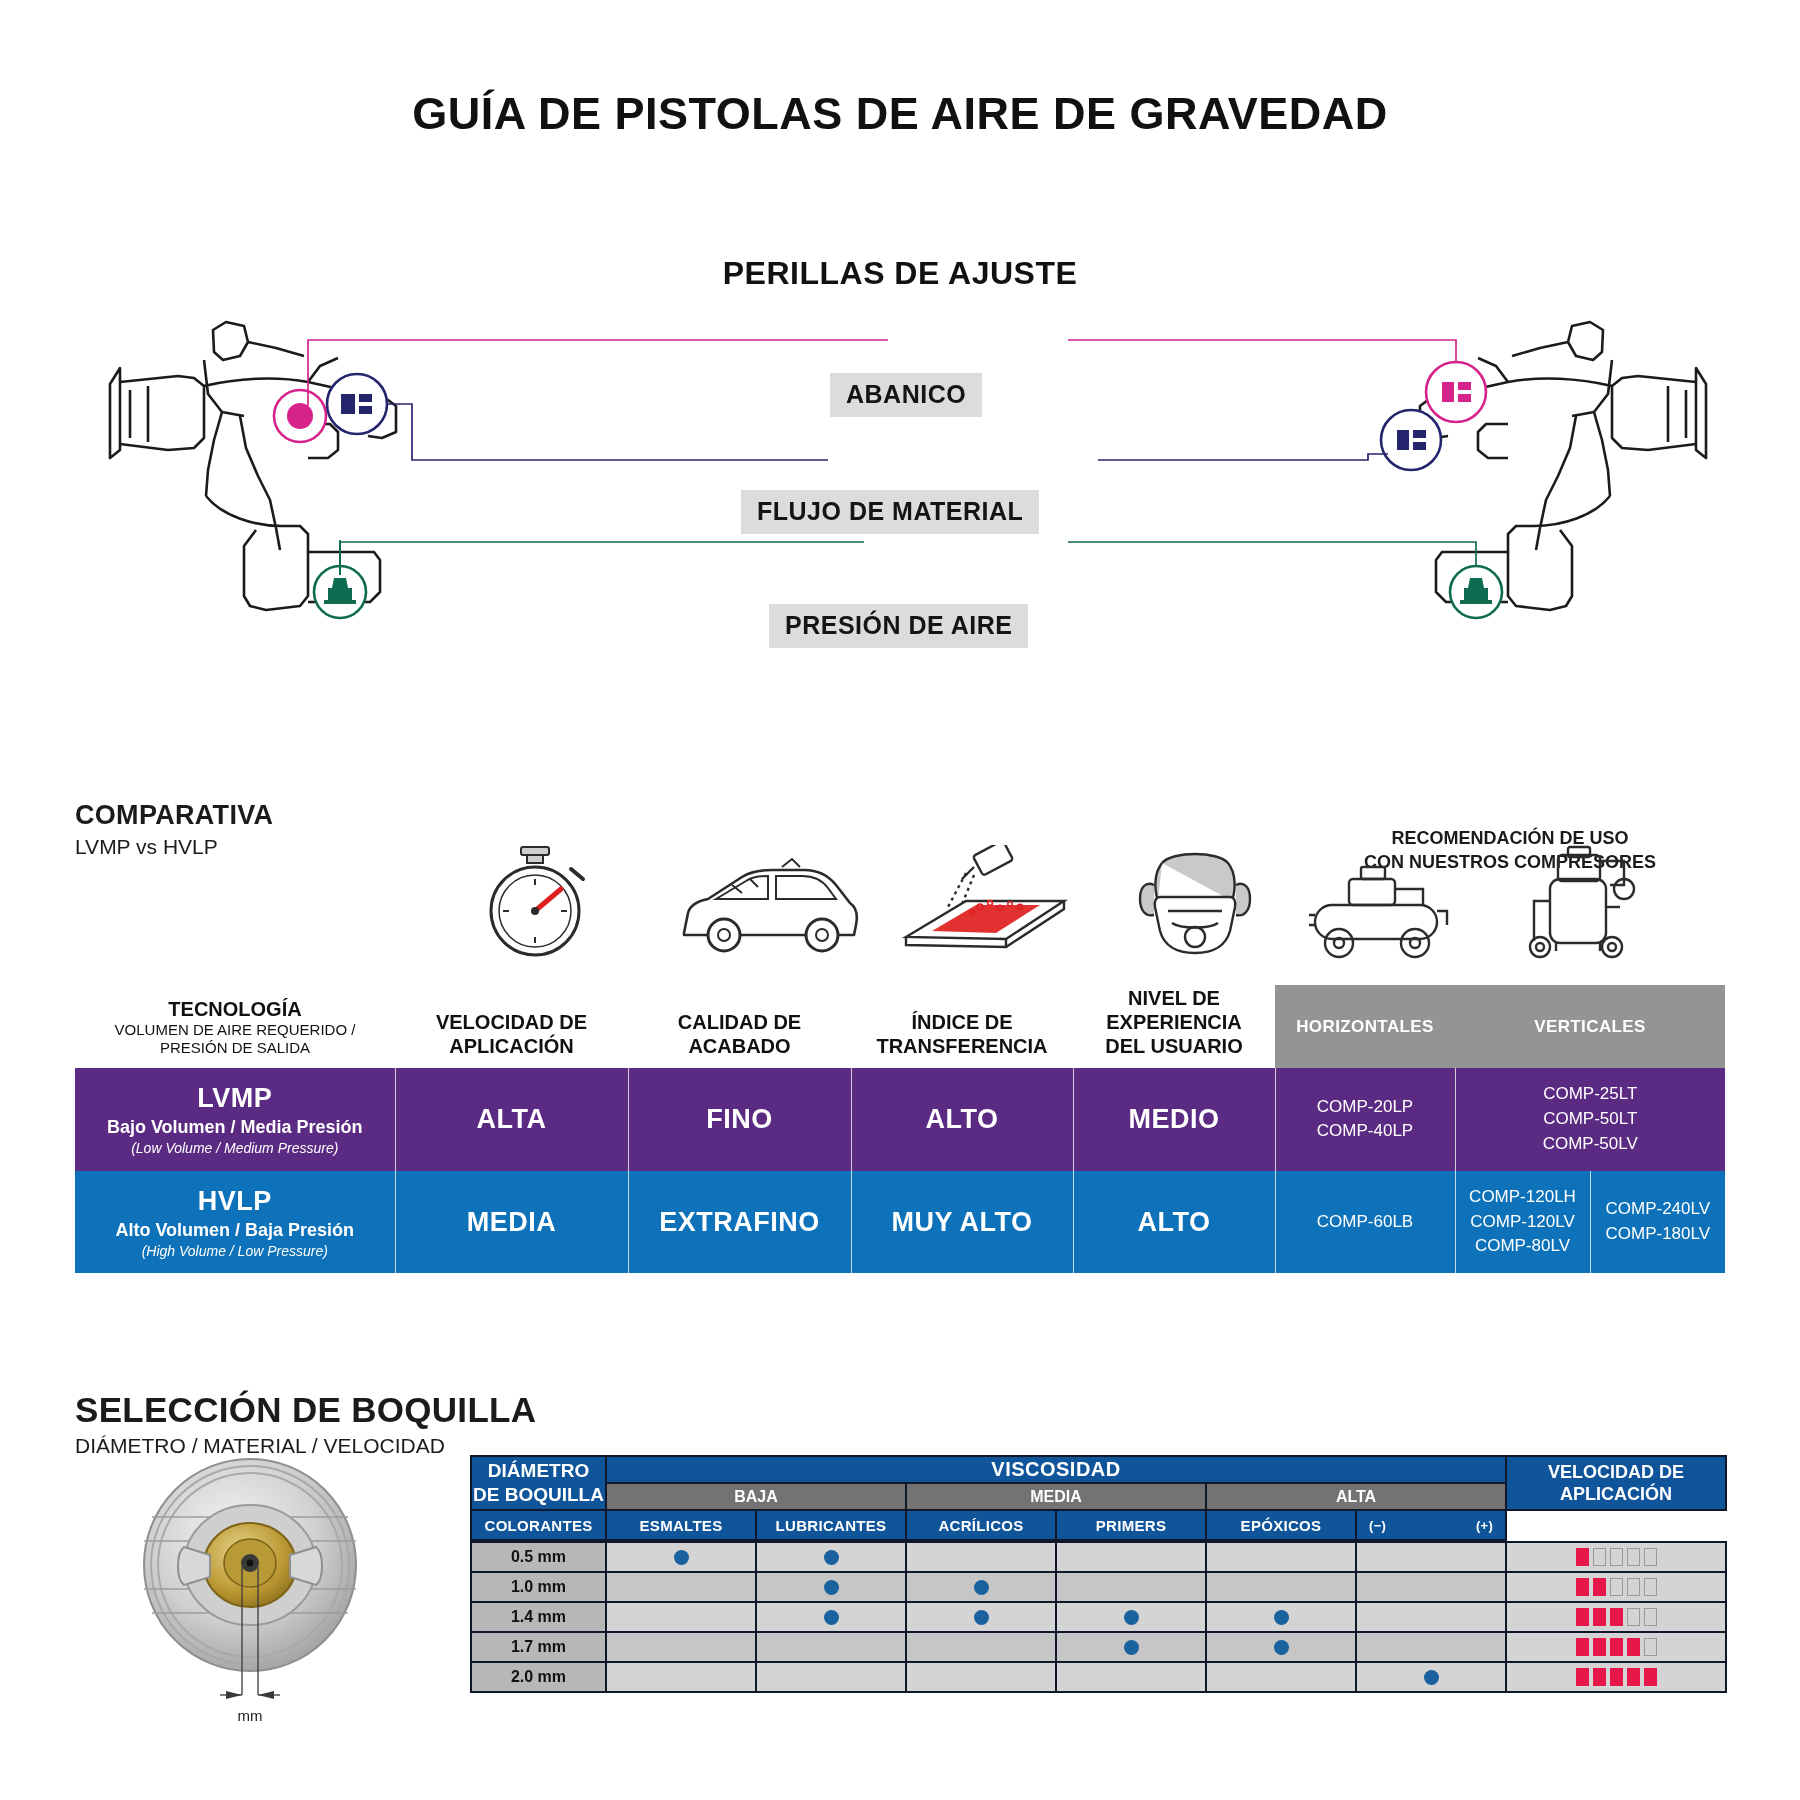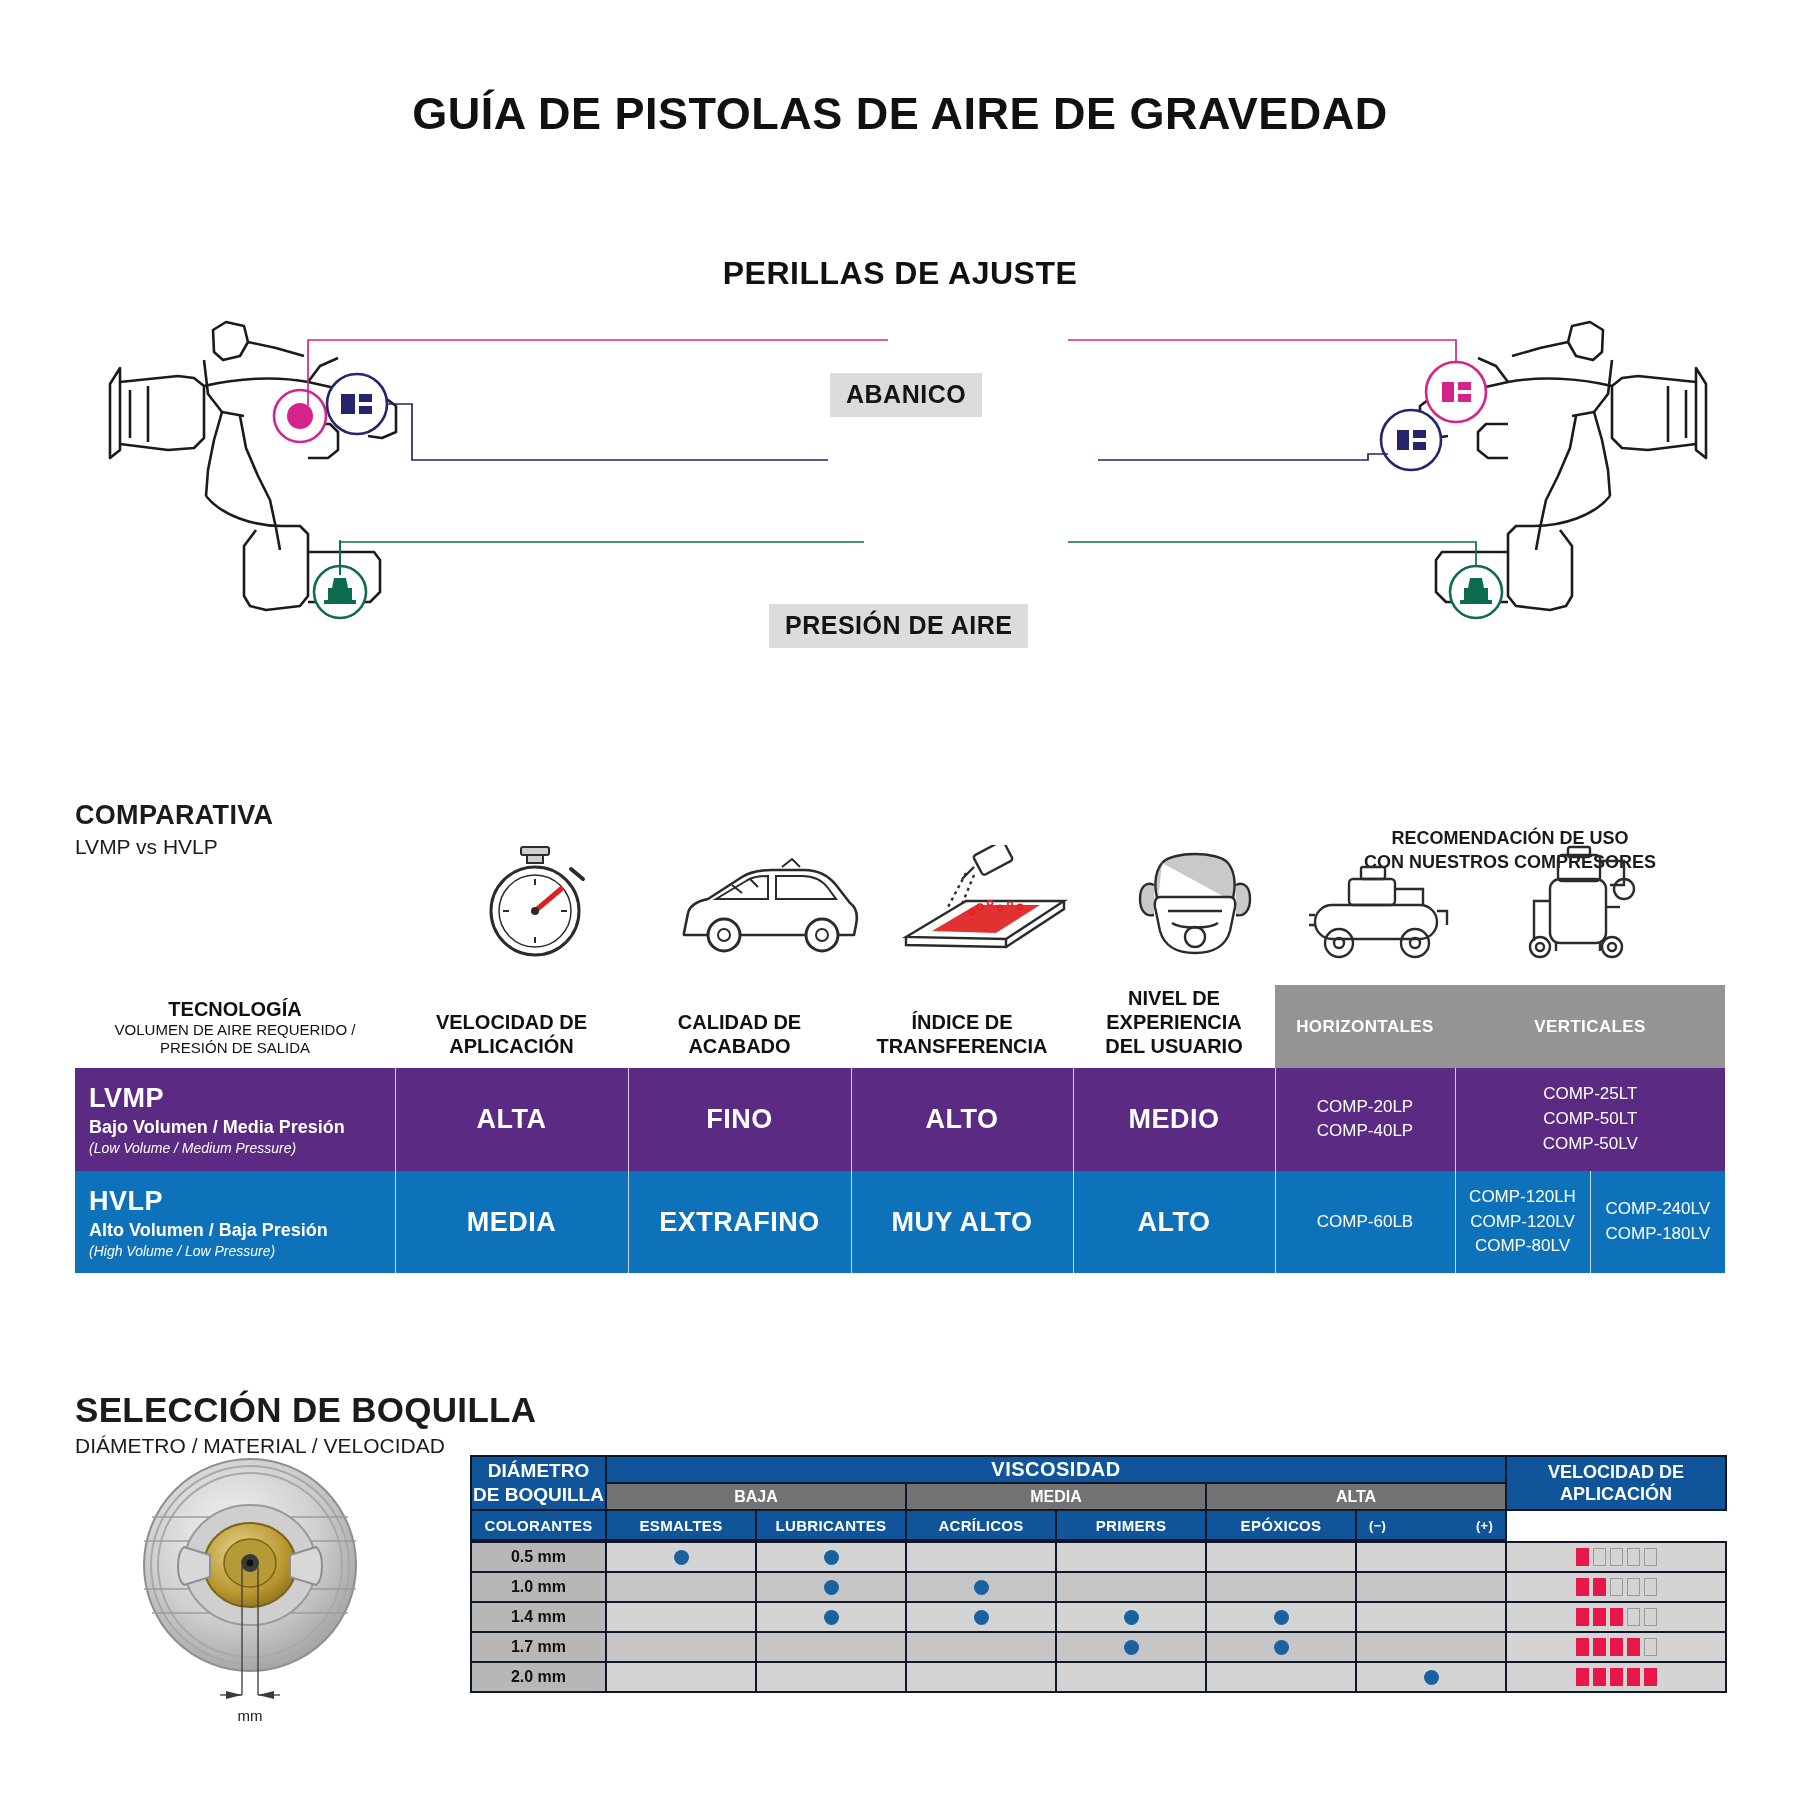--- a/index.html
+++ b/index.html
@@ -77,21 +77,21 @@
     vertical-align:bottom; padding-bottom:10px; text-align:center;
     font-weight:bold; font-size:20px; line-height:1.2; color:#111;
   }
   table.cmp th.colhead .small { font-weight:normal; font-size:15px; line-height:1.25; }
   th.gray {
     background:#949494; color:#fff; font-size:17px; font-weight:bold;
     letter-spacing:0.4px; text-align:center; height:36px; vertical-align:middle;
   }
   .row-lvmp td { background:#5b2a82; color:#fff; }
   .row-hvlp td { background:#0d72b9; color:#fff; }
-  td.techcell { padding:13px 14px; line-height:1.3; }
+  td.techcell { text-align:center; padding:13px 22px; line-height:1.3; }
   td.techcell .big { font-size:27px; font-weight:bold; letter-spacing:0.5px; }
   td.techcell .m   { font-size:18px; font-weight:bold; }
   td.techcell .s   { font-size:14px; font-style:italic; }
   td.val { text-align:center; font-size:27px; font-weight:bold; letter-spacing:0.5px; }
   td.model { text-align:center; font-size:17px; line-height:1.45; }
   .vsep { border-left:1px solid rgba(255,255,255,0.75); }
 
   
   .boq-head { position:absolute; top:1390px; left:75px; }
   .boq-head .t1 { font-size:35px; font-weight:bold; letter-spacing:0.3px;text-align:center; }
@@ -258,20 +258,21 @@
         <path d="M332,246 L332,254" stroke="#0e6b4f"></path>
         <path d="M332,246 L332,250" stroke="#0e6b4f"></path>
       </g>
       <g fill="none" stroke="#0e6b4f" stroke-width="1.7">
         <path d="M332,246 L332,222 L856,222"></path>
         <path d="M1468,246 L1468,222 L1060,222"></path>
       </g>
     </svg>
 
     <div class="callout c-abanico">ABANICO</div>
+    <div class="callout c-flujo">FLUJO DE MATERIAL</div>
     <div class="callout c-presion">PRESIÓN DE AIRE</div>
   </div>
 
   <div class="cmp-head">
     <div class="t1">COMPARATIVA</div>
     <div class="t2">LVMP vs HVLP</div>
   </div>
 
   <div class="rec-title">
     <div>RECOMENDACIÓN DE USO</div>

